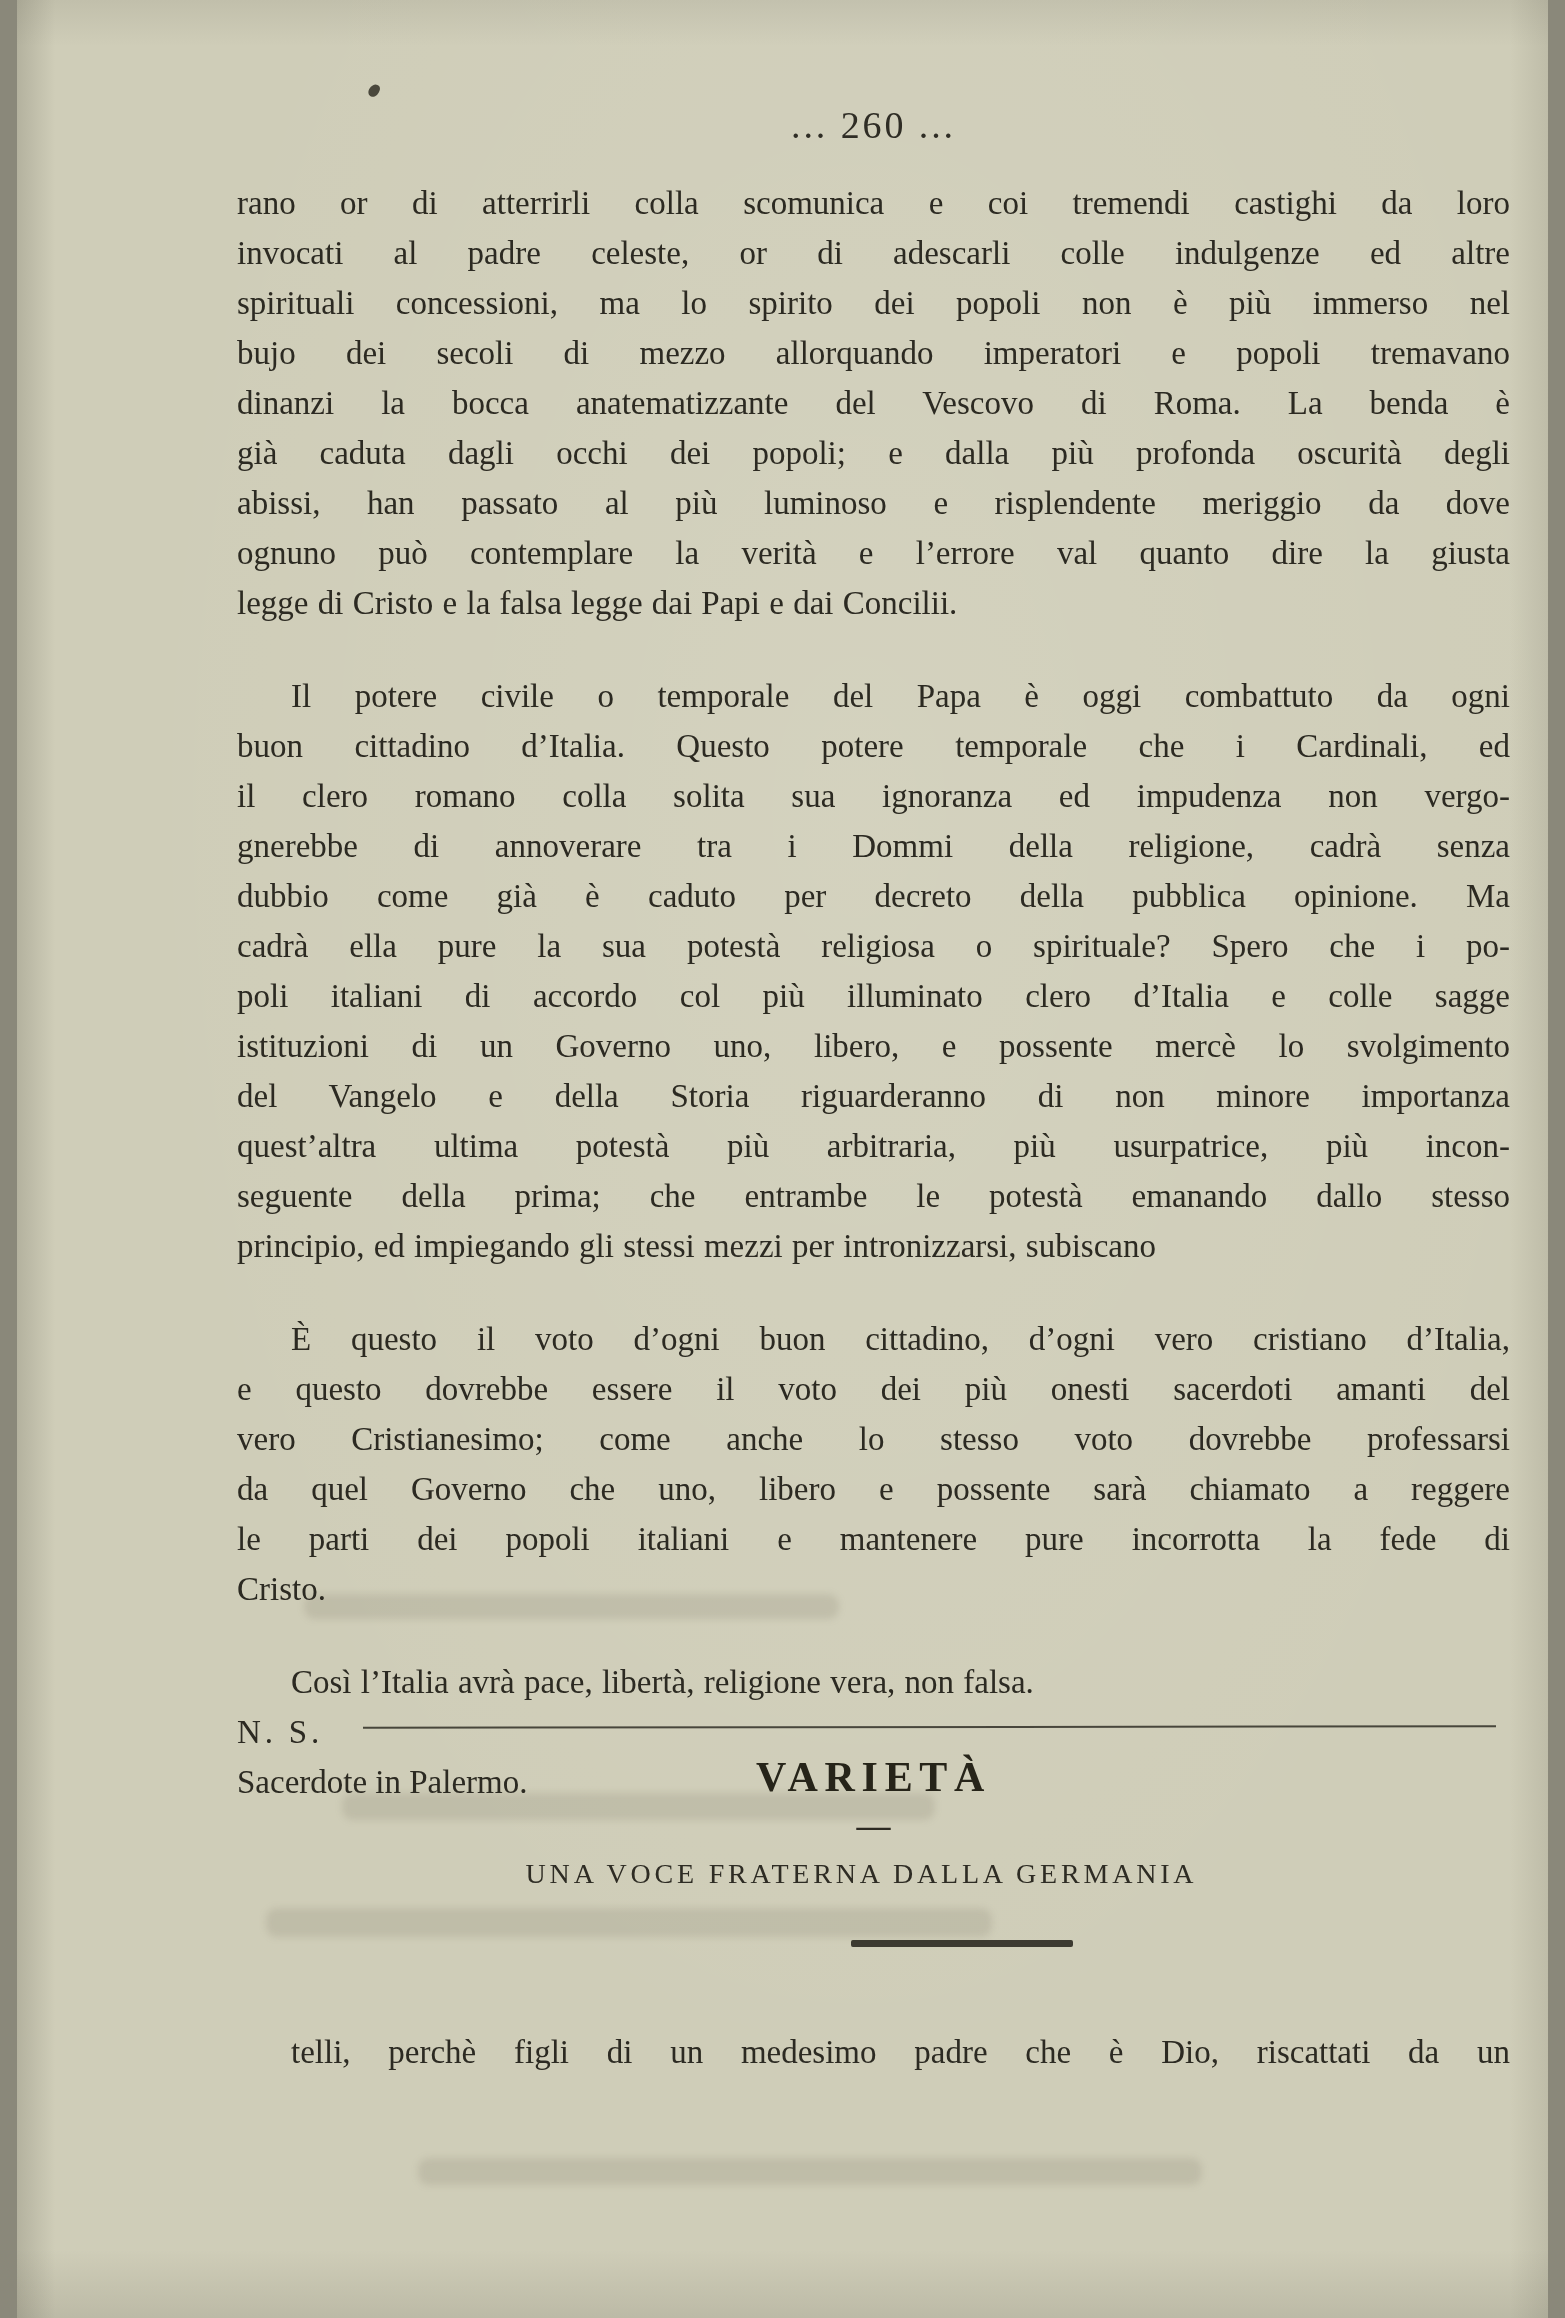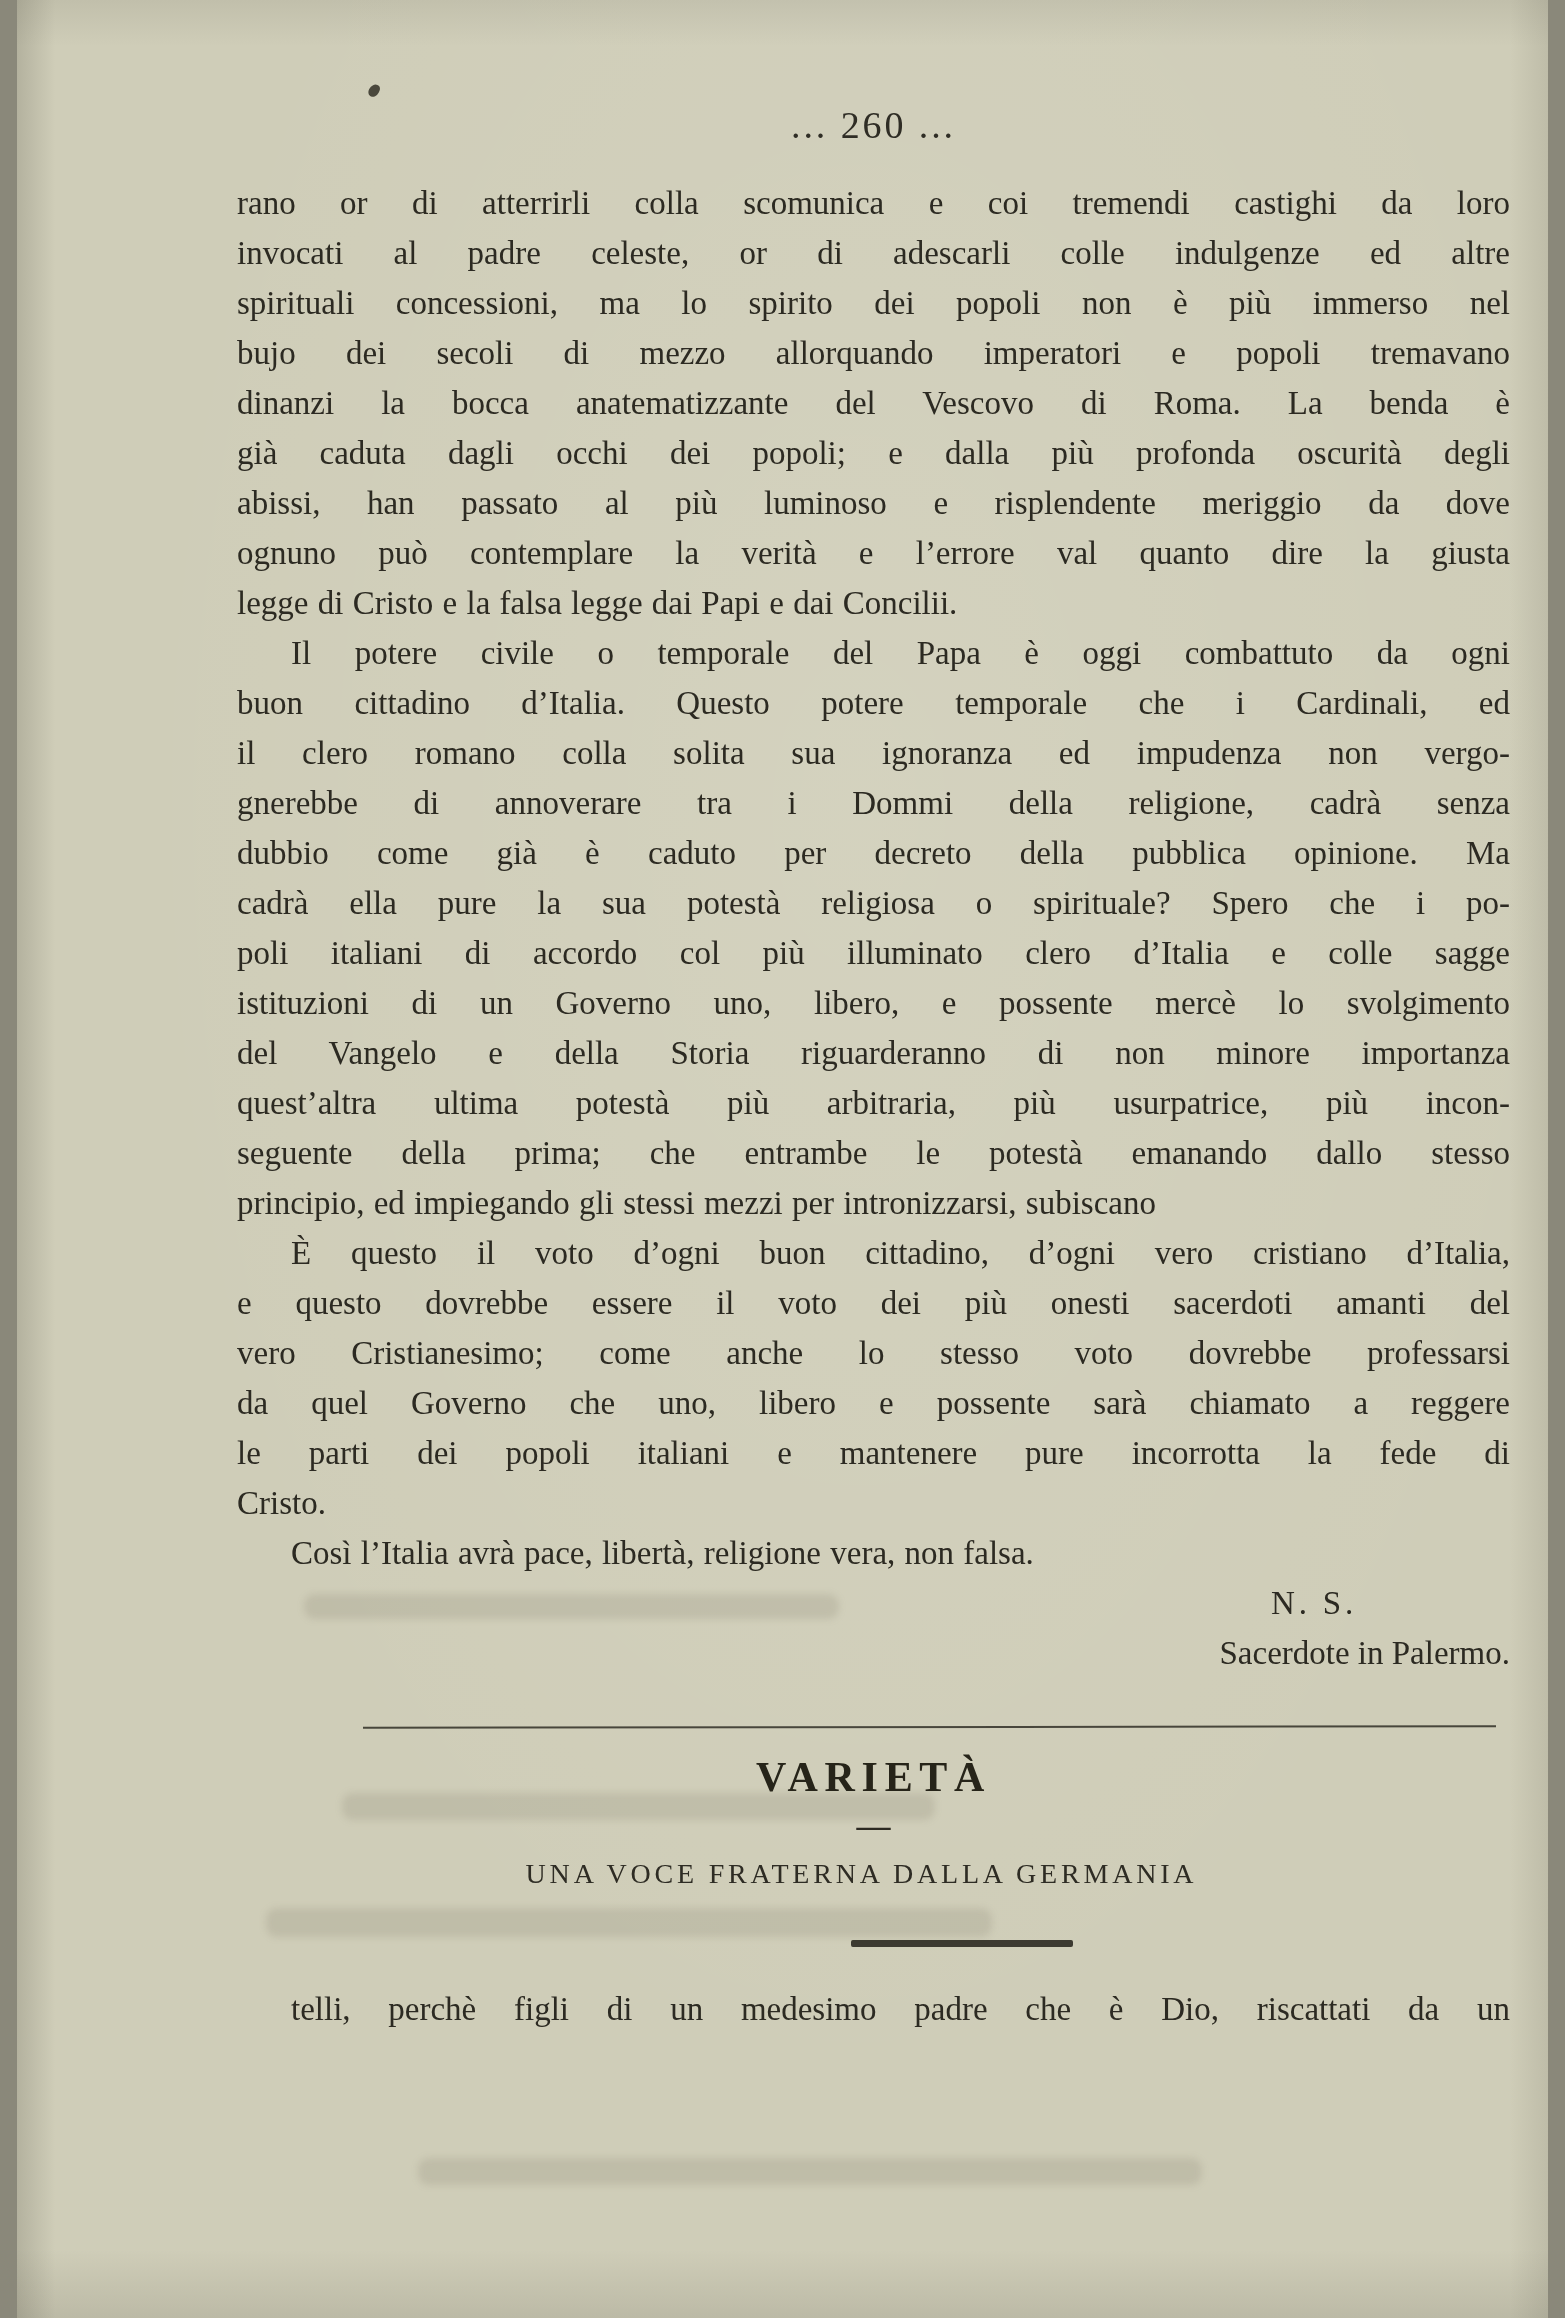--- a/index.html
+++ b/index.html
@@ -32,24 +32,24 @@
     left: 220px; top: 178px; width: 1273px;
     font-size: 33px;
     line-height: 50px;
   }
   .para .line {
     text-align: justify;
     text-align-last: justify;
     word-spacing: 1px;
   }
   .para.short-last .line:last-child { text-align-last: left; }
-  .para.indent .line:first-child { text-indent: 54px; }
+  .para.indent .line:first-child { text-indent: 54px; margin-top: 43px; }
 
   .signature { margin-top: 0; }
-  .signature .sig-line { text-align: right; }
+  .signature .sig-line { }
   .signature .sig-initials { padding-right: 153px; letter-spacing: 3.8px; }
 
   .rule-long {
     position: absolute;
     left: 346px; top: 1726px;
     width: 1133px; height: 1.9px;
     background: rgba(42,40,32,0.82);
     transform: rotate(-0.08deg);
   }
 

